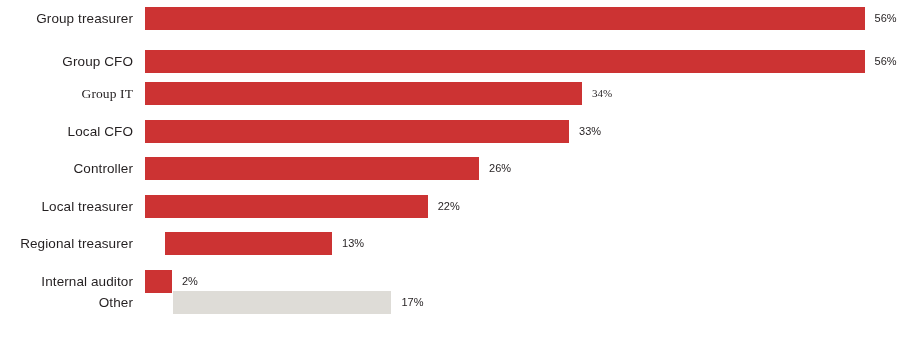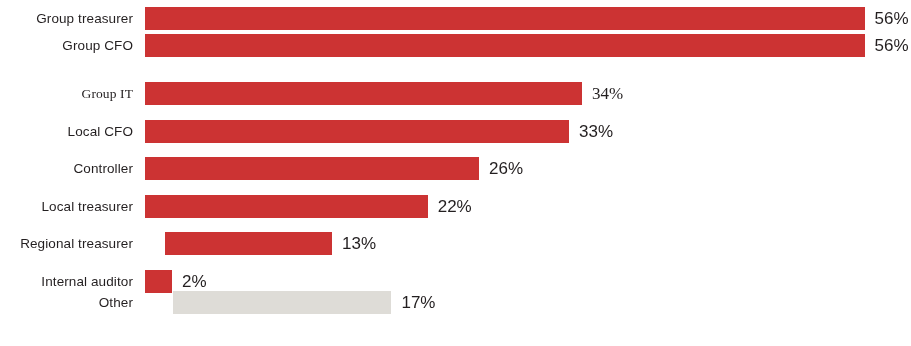--- a/index.html
+++ b/index.html
@@ -41,41 +41,41 @@
     align-items: center;
     margin-left: 12px;
     height: 100%;
   }
   .bar {
     height: 23px;
     background: #cc3333;
     flex: 0 0 auto;
   }
   .val-label {
-    font-size: 17px;
+    font-size: 11px;
     color: #231f20;
     margin-left: 10px;
     white-space: nowrap;
     line-height: 1;
   }
 </style>
 </head>
 <body>
 
 <div id="chart-root">
 
   <div id="bars-container">
       <div class="bar-row" style="top: 0px;">
         <div class="cat-label">Group treasurer</div>
         <div class="bar-track">
           <div class="bar" style="width: 719.6px; background: rgb(204, 51, 51);"></div>
           <div class="val-label">56%</div>
         </div>
       </div>
-      <div class="bar-row" style="top: 27px;">
+      <div class="bar-row" style="top: 43px;">
         <div class="cat-label">Group CFO</div>
         <div class="bar-track">
           <div class="bar" style="width: 719.6px; background: rgb(204, 51, 51);"></div>
           <div class="val-label">56%</div>
         </div>
       </div>
       <div class="bar-row" style="top: 75px; font-family: Liberation Serif, serif;">
         <div class="cat-label">Group IT</div>
         <div class="bar-track">
           <div class="bar" style="width: 436.9px; background: rgb(204, 51, 51);"></div>

